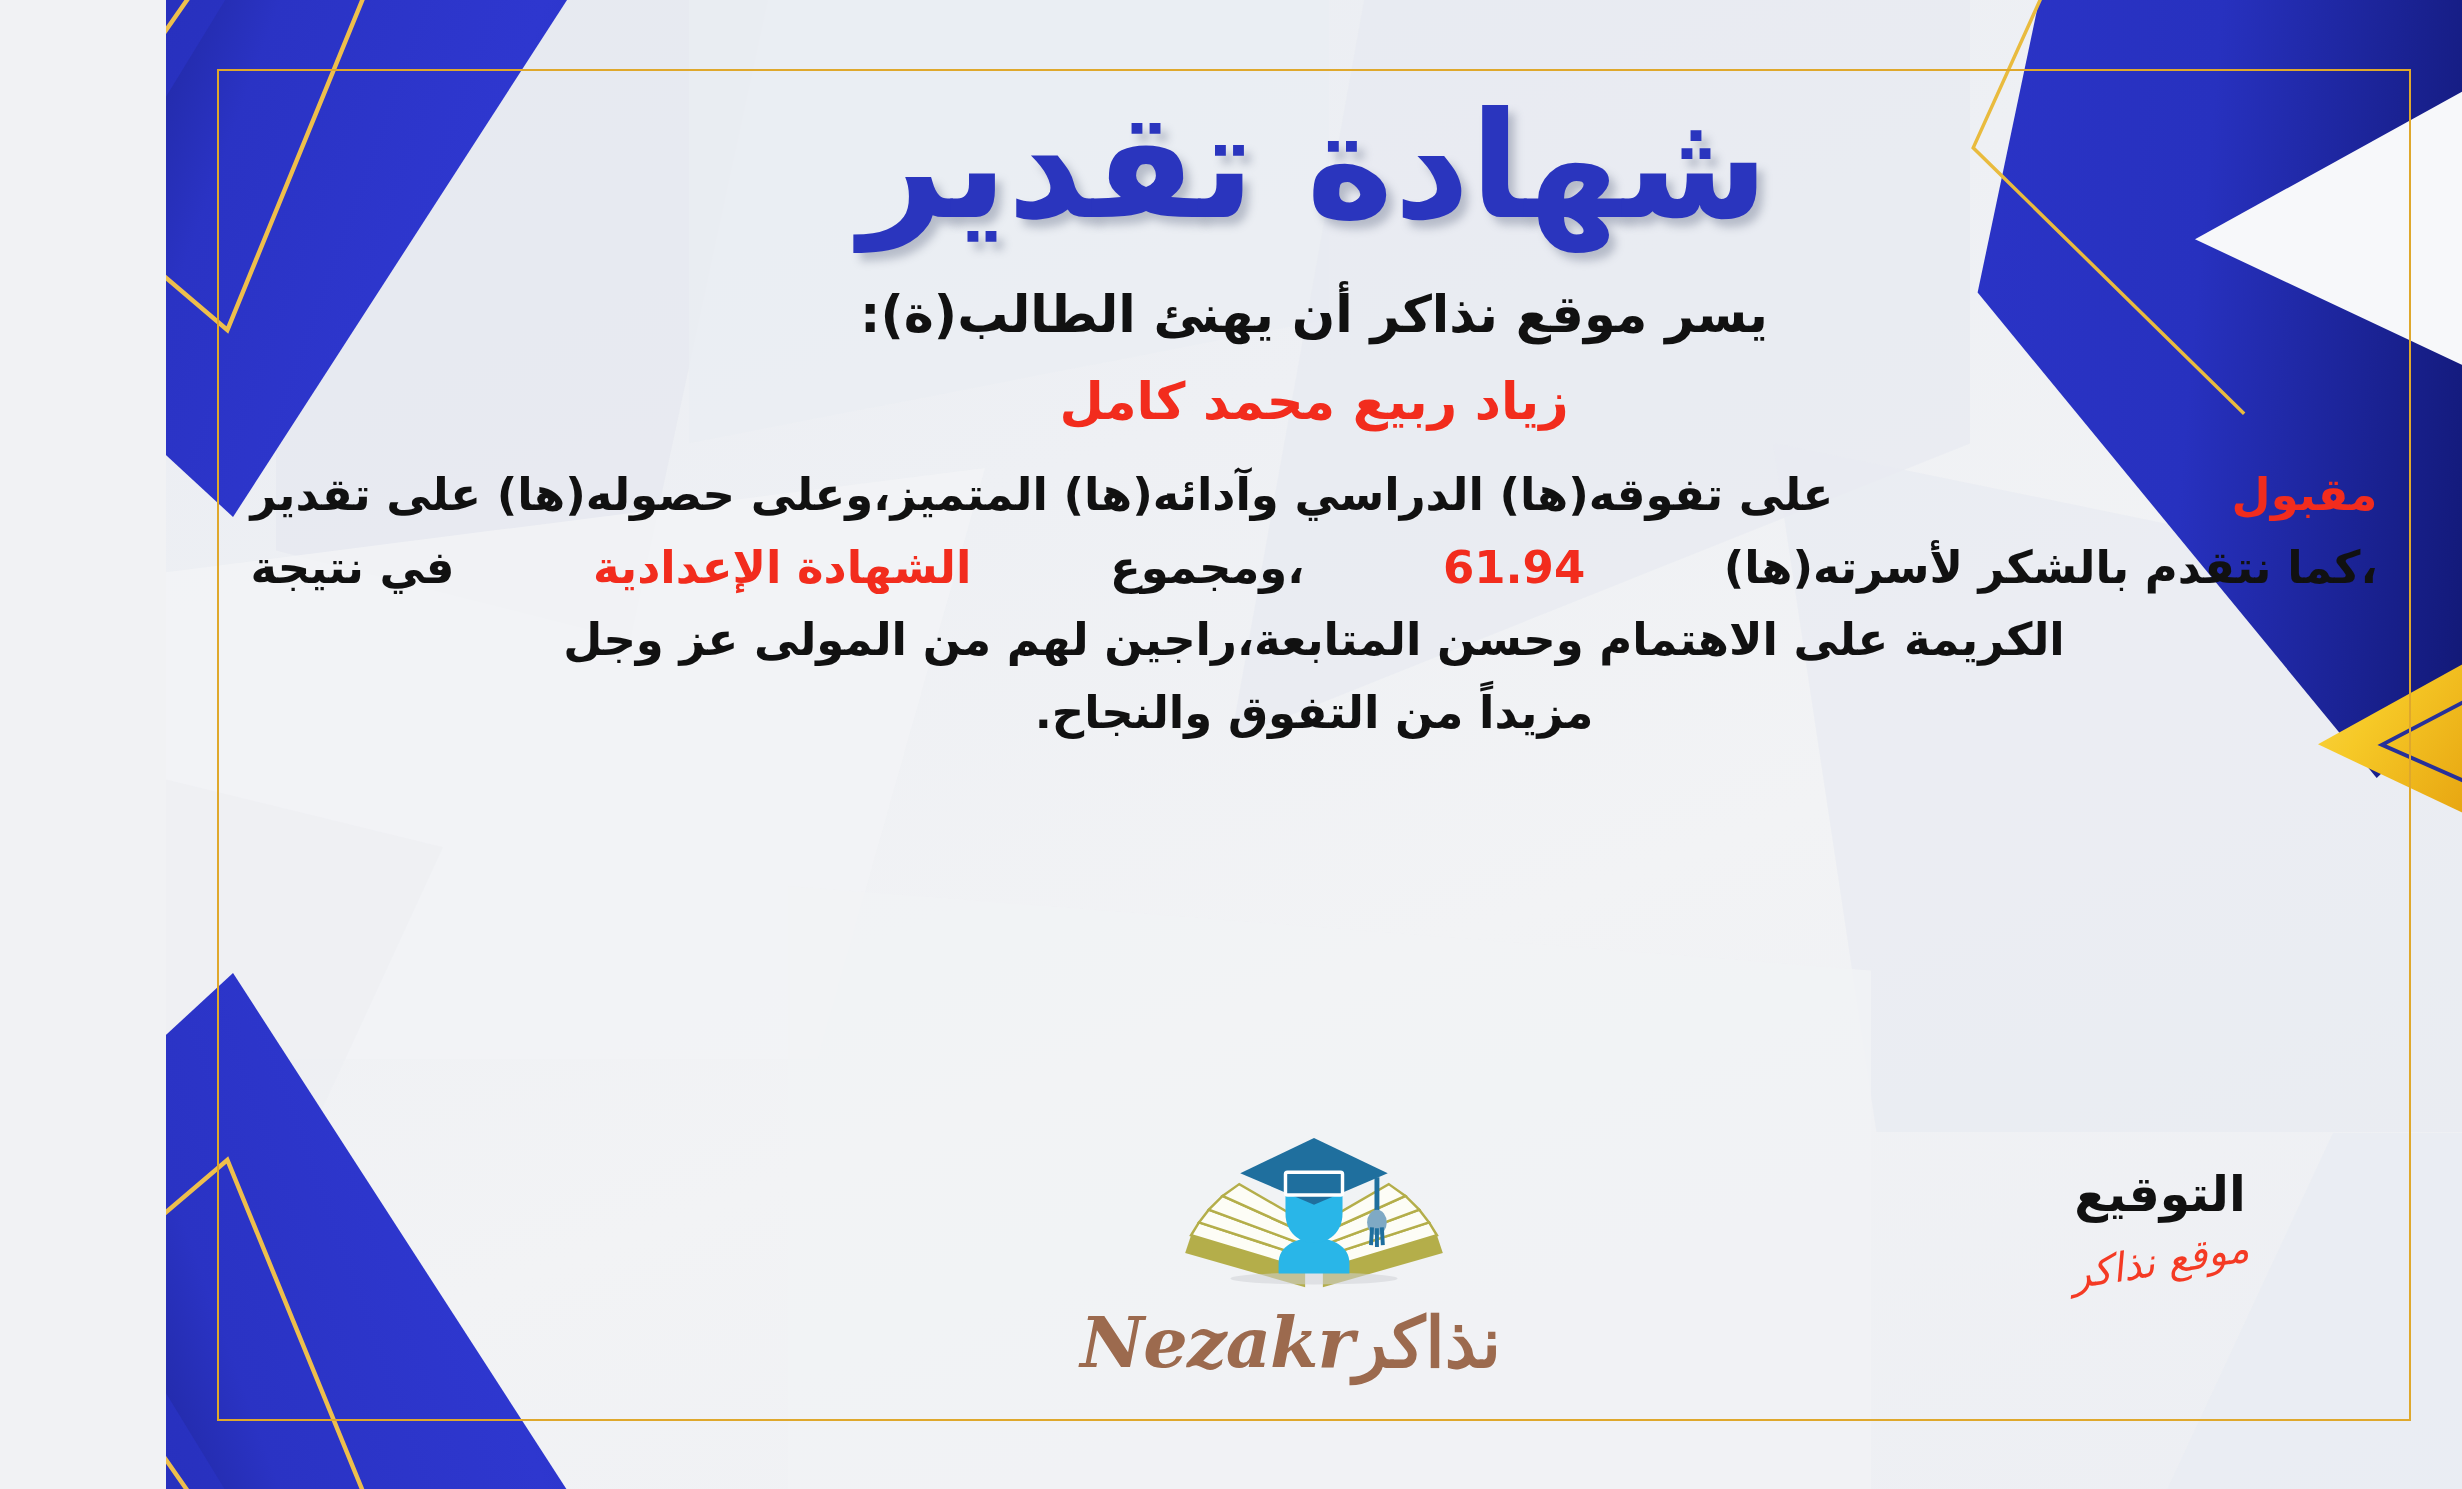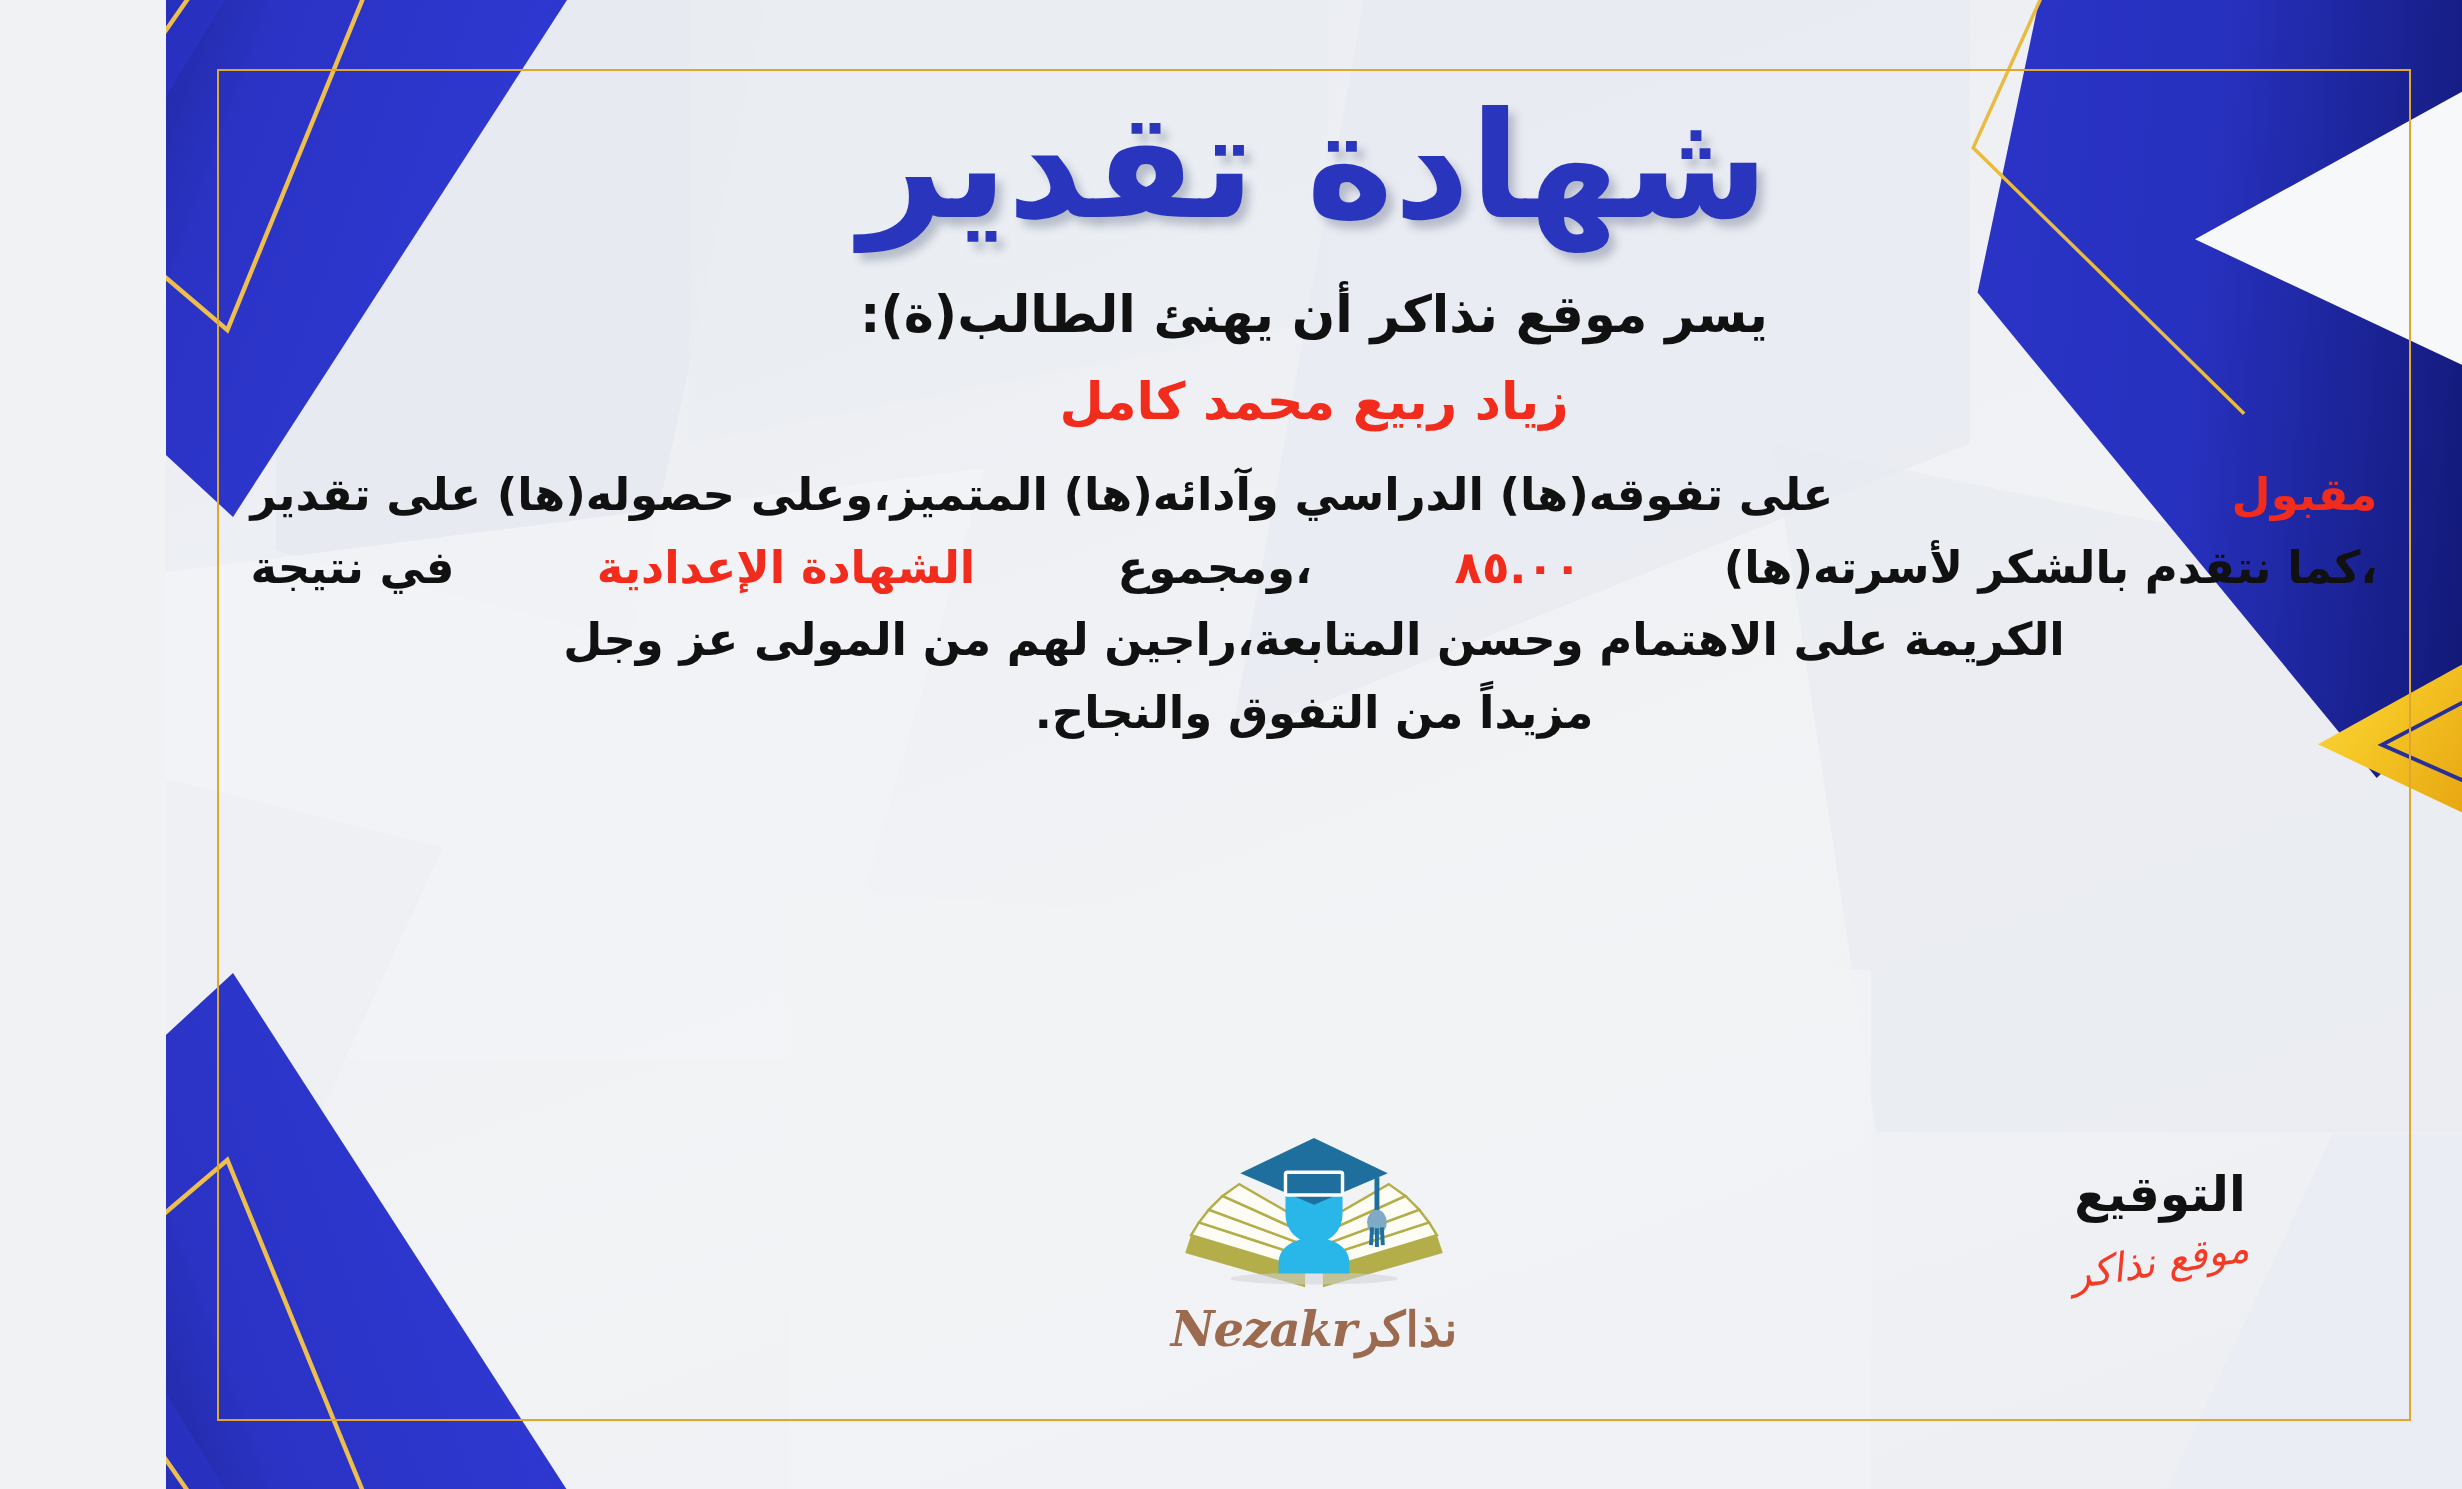--- a/index.html
+++ b/index.html
@@ -112,21 +112,21 @@
   .footer{position:absolute;left:0;right:0;bottom:13.8px;height:315px;}
   .sign-block{position:absolute;right:123px;top:74px;text-align:center;width:256px;}
   .sign-label{font-size:49px;font-weight:700;color:#111;}
   .sign-mark{margin-top:14.8px;font-size:40px;font-weight:400;color:#f43a24;
              font-style:italic;font-family:"DejaVu Serif","Liberation Serif",serif;
              transform:rotate(-9deg);display:inline-block;}
 
   .logo{position:absolute;left:50%;transform:translateX(-50%);top:39px;
         width:374px;text-align:center;}
   .logo-mark{width:276px;height:177px;margin:0 auto;}
-  .logo-text{margin-top:-6.9px;font-size:48px;font-weight:800;color:#9c6a4e;
+  .logo-text{margin-top:-6.9px;font-size:70px;font-weight:800;color:#9c6a4e;
              letter-spacing:-1px;white-space:nowrap;
              font-family:"DejaVu Serif","Liberation Serif",serif;}
   .logo-text .lat{font-family:"DejaVu Serif","Liberation Serif",serif;font-style:italic;}
 </style>
 </head>
 <body>
 
 <div class="bg">
   <div class="facet f1"></div>
   <div class="facet f2"></div>
@@ -200,21 +200,21 @@
 
   <div class="para">
 
     <span class="ln just">
       <span class="hl">مقبول</span>
       <span>على تفوقه(ها) الدراسي وآدائه(ها) المتميز،وعلى حصوله(ها) على تقدير</span>
     </span>
 
     <span class="ln just">
       <span>،كما نتقدم بالشكر لأسرته(ها)</span>
-      <span class="hl">٨٥.٠٠</span>
+      <span class="hl">61.94</span>
       <span>،ومجموع</span>
       <span class="hl">الشهادة الإعدادية</span>
       <span>في نتيجة</span>
     </span>
 
     <span class="ln">الكريمة على الاهتمام وحسن المتابعة،راجين لهم من المولى عز وجل</span>
 
     <span class="ln">مزيداً من التفوق والنجاح.</span>
   </div>
 

